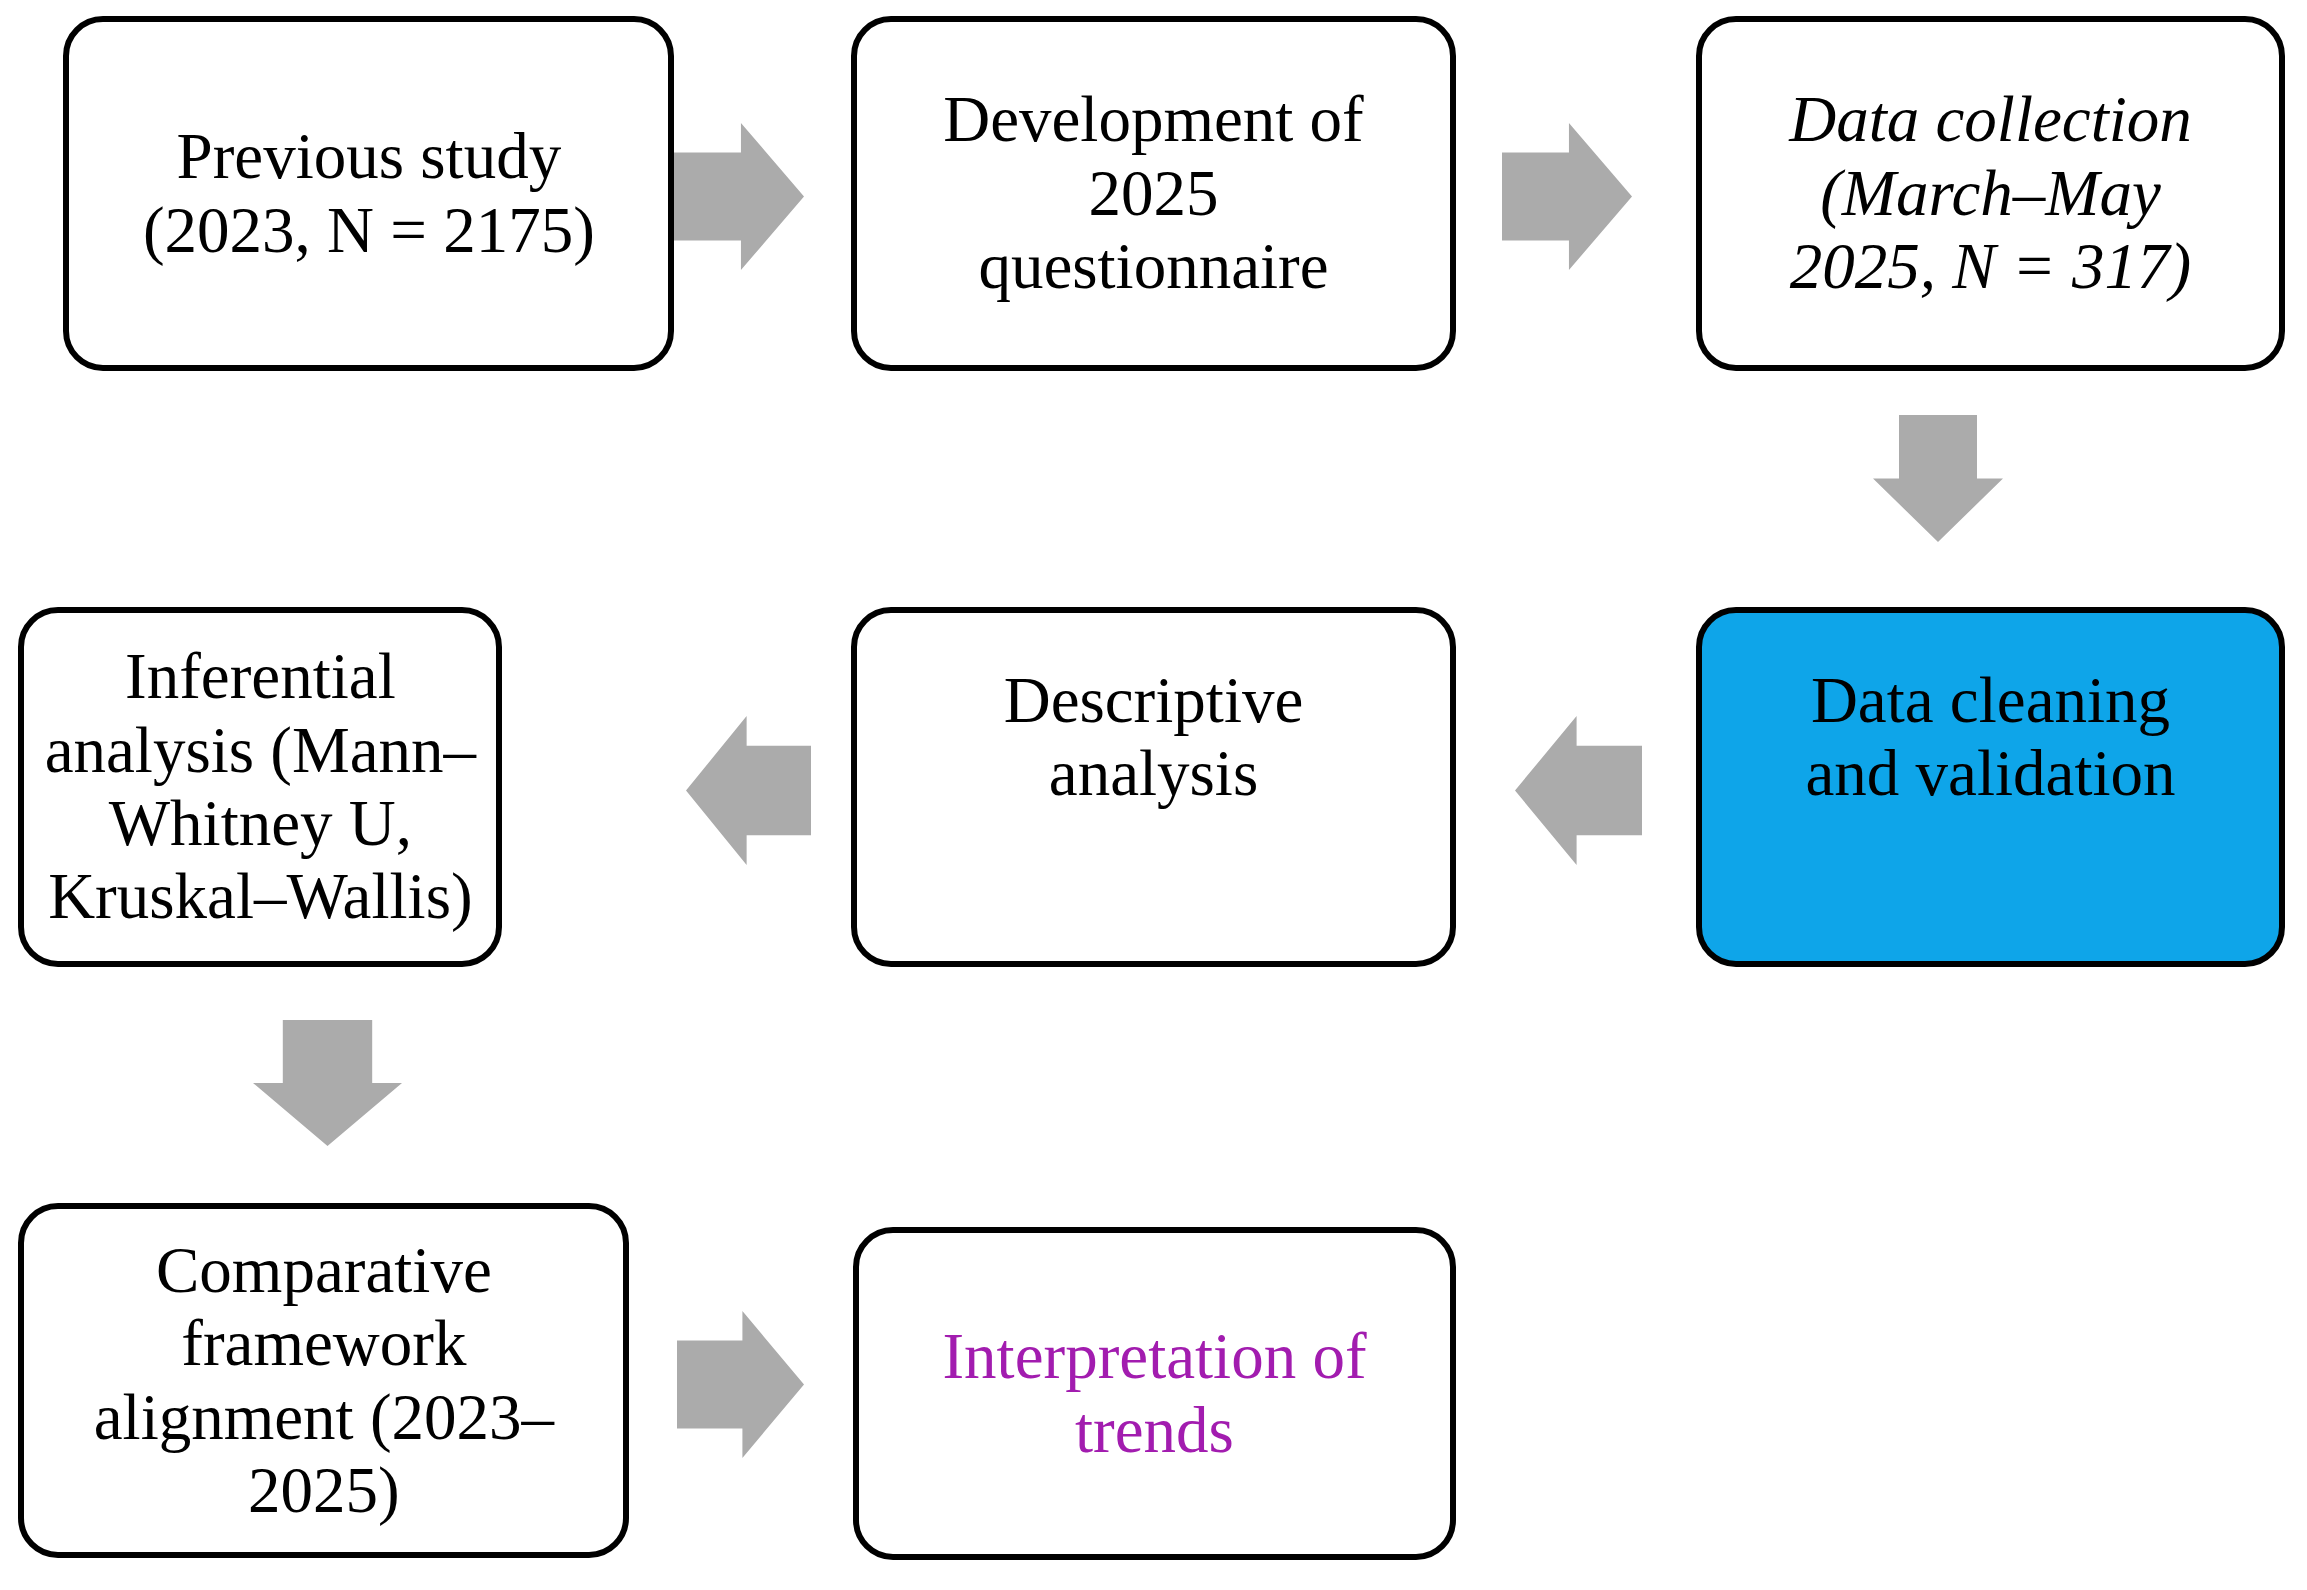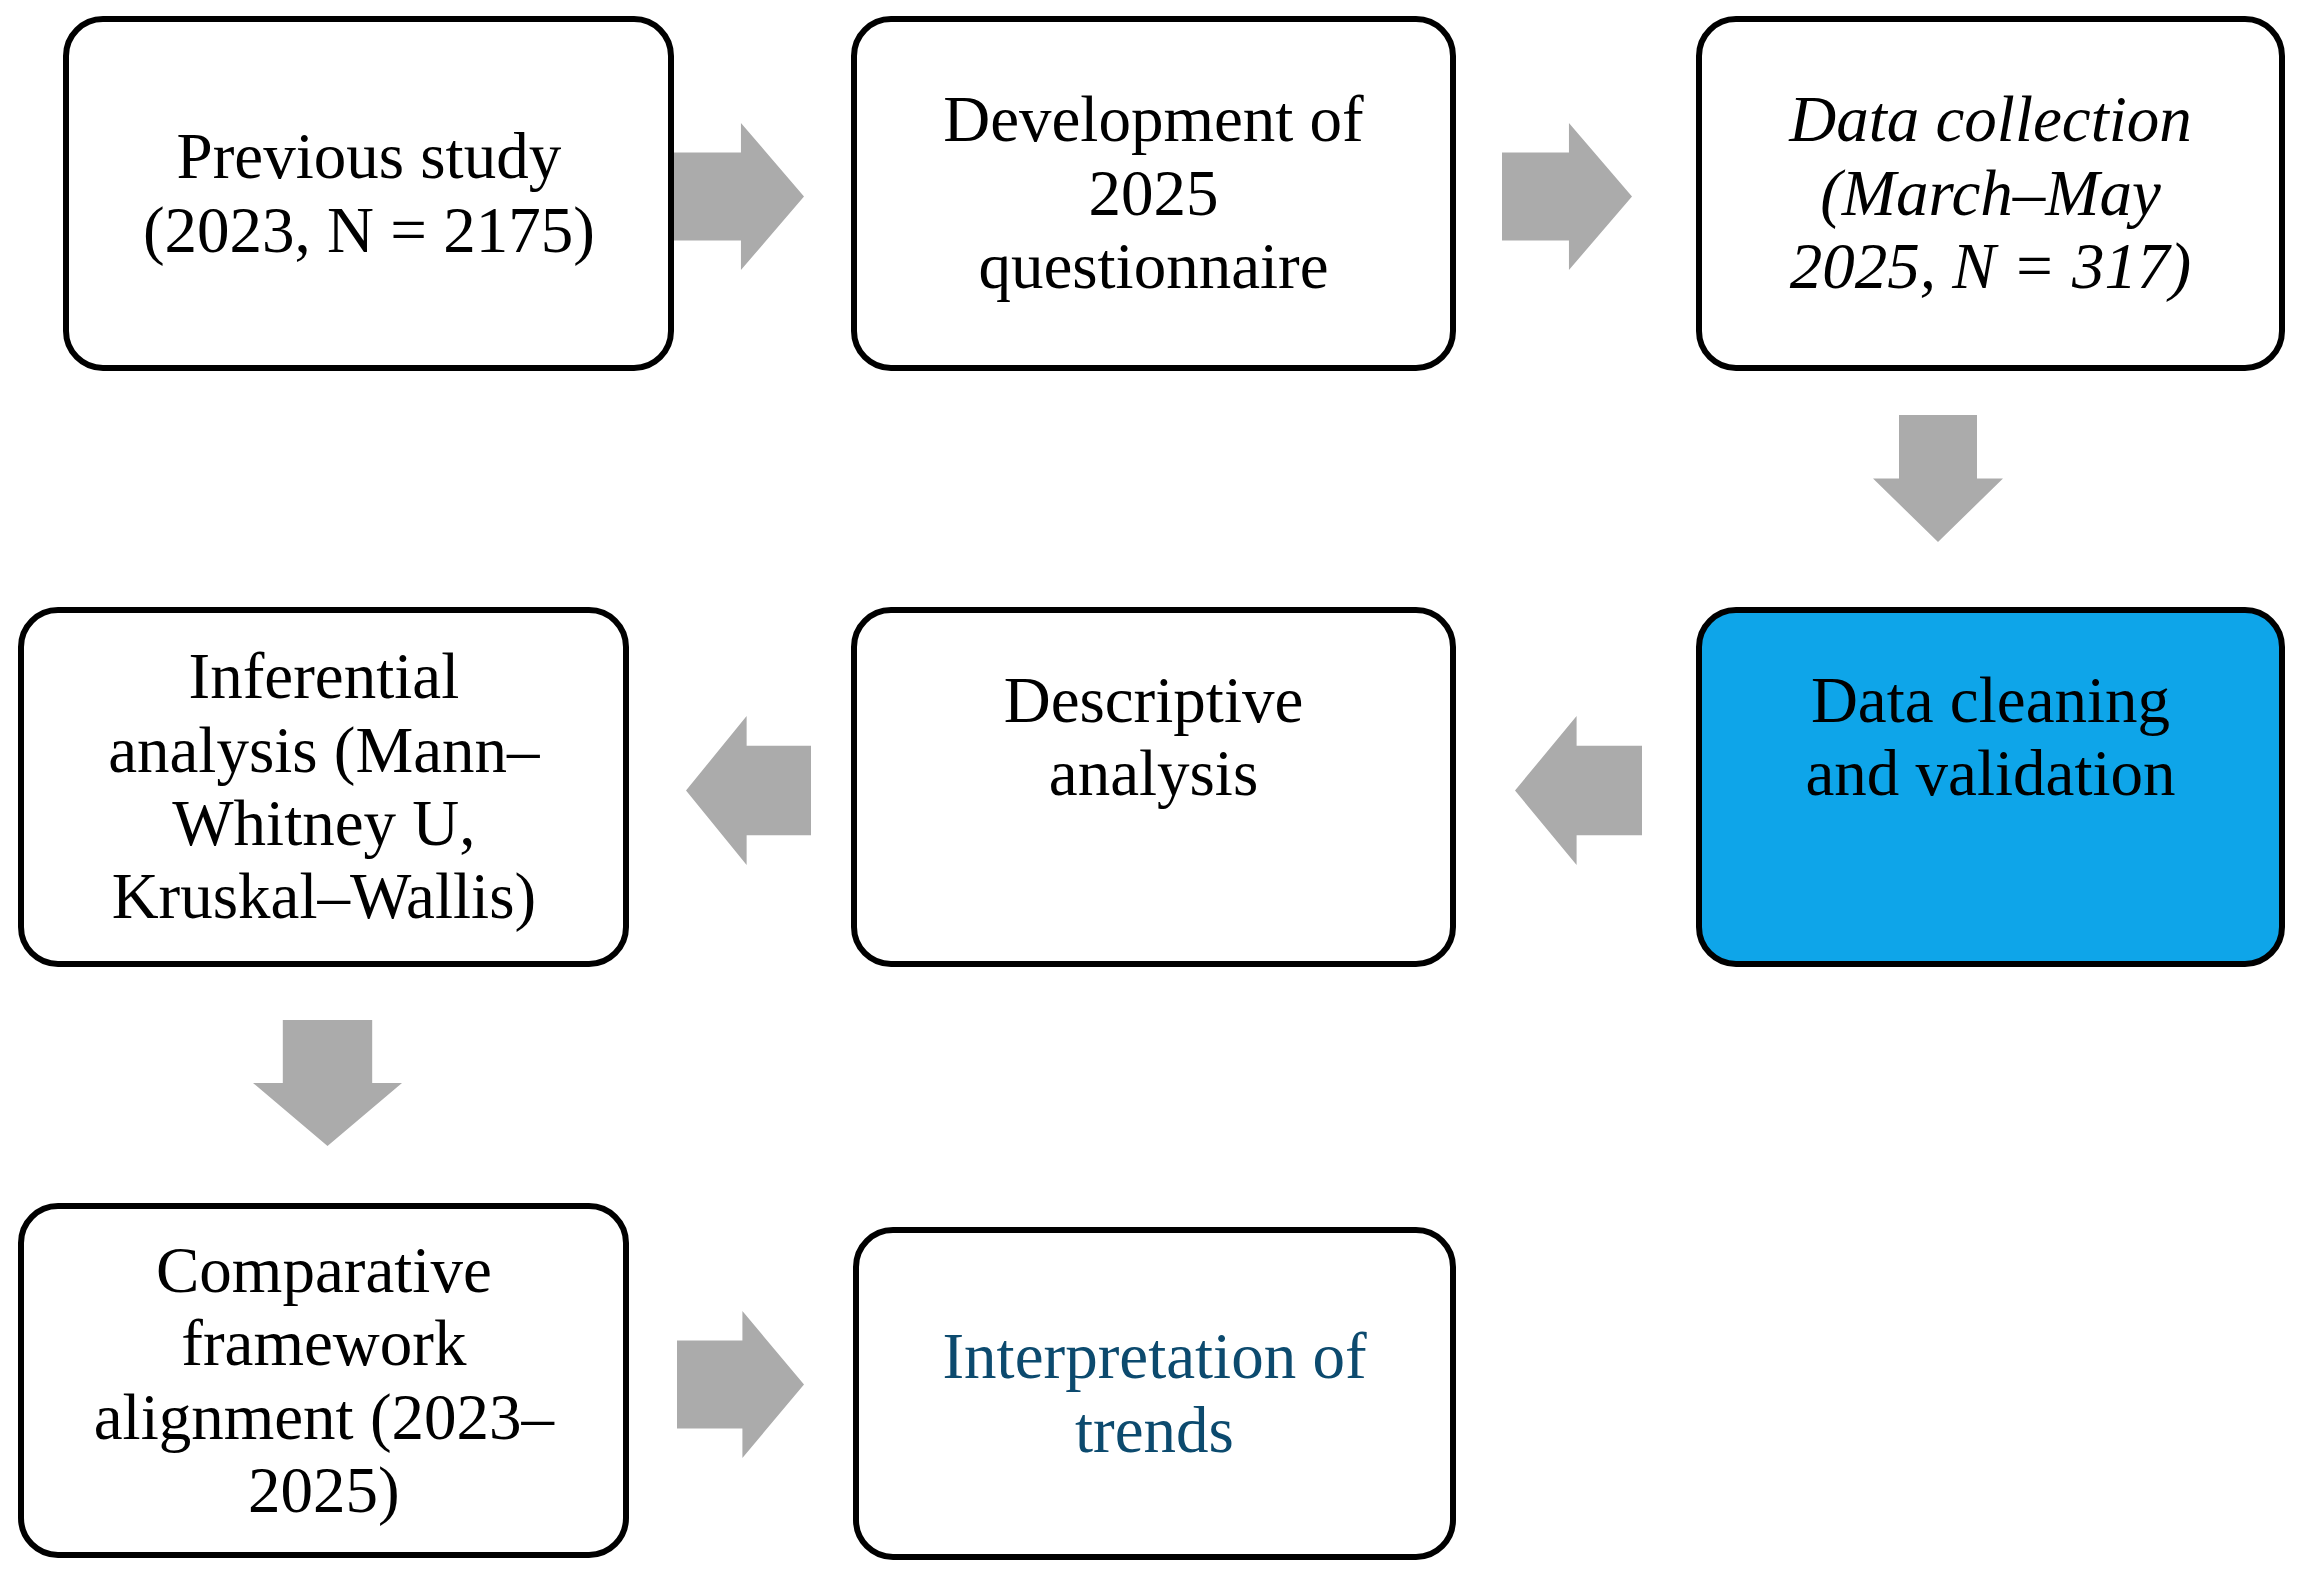--- a/index.html
+++ b/index.html
@@ -48,21 +48,21 @@
   }
   .dir-down {
     clip-path: polygon(20% 0, 80% 0, 80% 50%, 100% 50%, 50% 100%, 0 50%, 20% 50%);
   }
   
   #node-0 { left: 18.4px;   top: 16px;   width: 611px; height: 355px; margin-left: 45px; }
   #node-1 { left: 851px; top: 16px;   width: 605px; height: 355px; }
   #node-2 { left: 1696px; top: 16px;   width: 589px; height: 355px; }
   #node-3 { left: 1696px; top: 607px;  width: 589px; height: 360px; }
   #node-4 { left: 851px; top: 607px;  width: 605px; height: 360px; }
-  #node-5 { left: 18.4px;   top: 607px;  width: 611px; height: 360px; }
+  #node-5 { left: 18.4px;   top: 607px;  width: 484px; height: 360px; }
   #node-6 { left: 18.4px;   top: 1203px; width: 611px; height: 355px; }
   #node-7 { left: 853px; top: 1227px; width: 603px; height: 333px; }
   
   #arrow-0 { left: 674px;  top: 123px;  width: 130px; height: 147px; }
   #arrow-1 { left: 1502px; top: 123px;  width: 130px; height: 147px; }
   #arrow-2 { left: 1873px; top: 415px;  width: 130px; height: 127px; }
   #arrow-3 { left: 1515px; top: 716px;  width: 127px; height: 149px; }
   #arrow-4 { left: 686px;  top: 716px;  width: 125px; height: 149px; }
   #arrow-5 { left: 253px;  top: 1020px; width: 149px; height: 126px; }
   #arrow-6 { left: 677px;  top: 1311px; width: 127px; height: 147px; }
@@ -107,21 +107,21 @@
   </div>
 
   <div class="node" id="node-6" style="background: rgb(255, 255, 255); border-color: rgb(0, 0, 0);">
     <span class="node-label" style="color: rgb(0, 0, 0);">Comparative
 framework
 alignment (2023–
 2025)</span>
   </div>
 
   <div class="node" id="node-7" style="background: rgb(255, 255, 255); border-color: rgb(0, 0, 0);">
-    <span class="node-label" style="color: #0c4a6e;">Interpretation of
+    <span class="node-label" style="color: #a21caf;">Interpretation of
 trends</span>
   </div>
 
   <div class="arrow dir-right" id="arrow-0" style="background: rgb(171, 171, 171);"></div>
   <div class="arrow dir-right" id="arrow-1" style="background: rgb(171, 171, 171);"></div>
   <div class="arrow dir-down" id="arrow-2" style="background: rgb(171, 171, 171);"></div>
   <div class="arrow dir-left" id="arrow-3" style="background: rgb(171, 171, 171);"></div>
   <div class="arrow dir-left" id="arrow-4" style="background: rgb(171, 171, 171);"></div>
   <div class="arrow dir-down" id="arrow-5" style="background: rgb(171, 171, 171);"></div>
   <div class="arrow dir-right" id="arrow-6" style="background: rgb(171, 171, 171);"></div>

